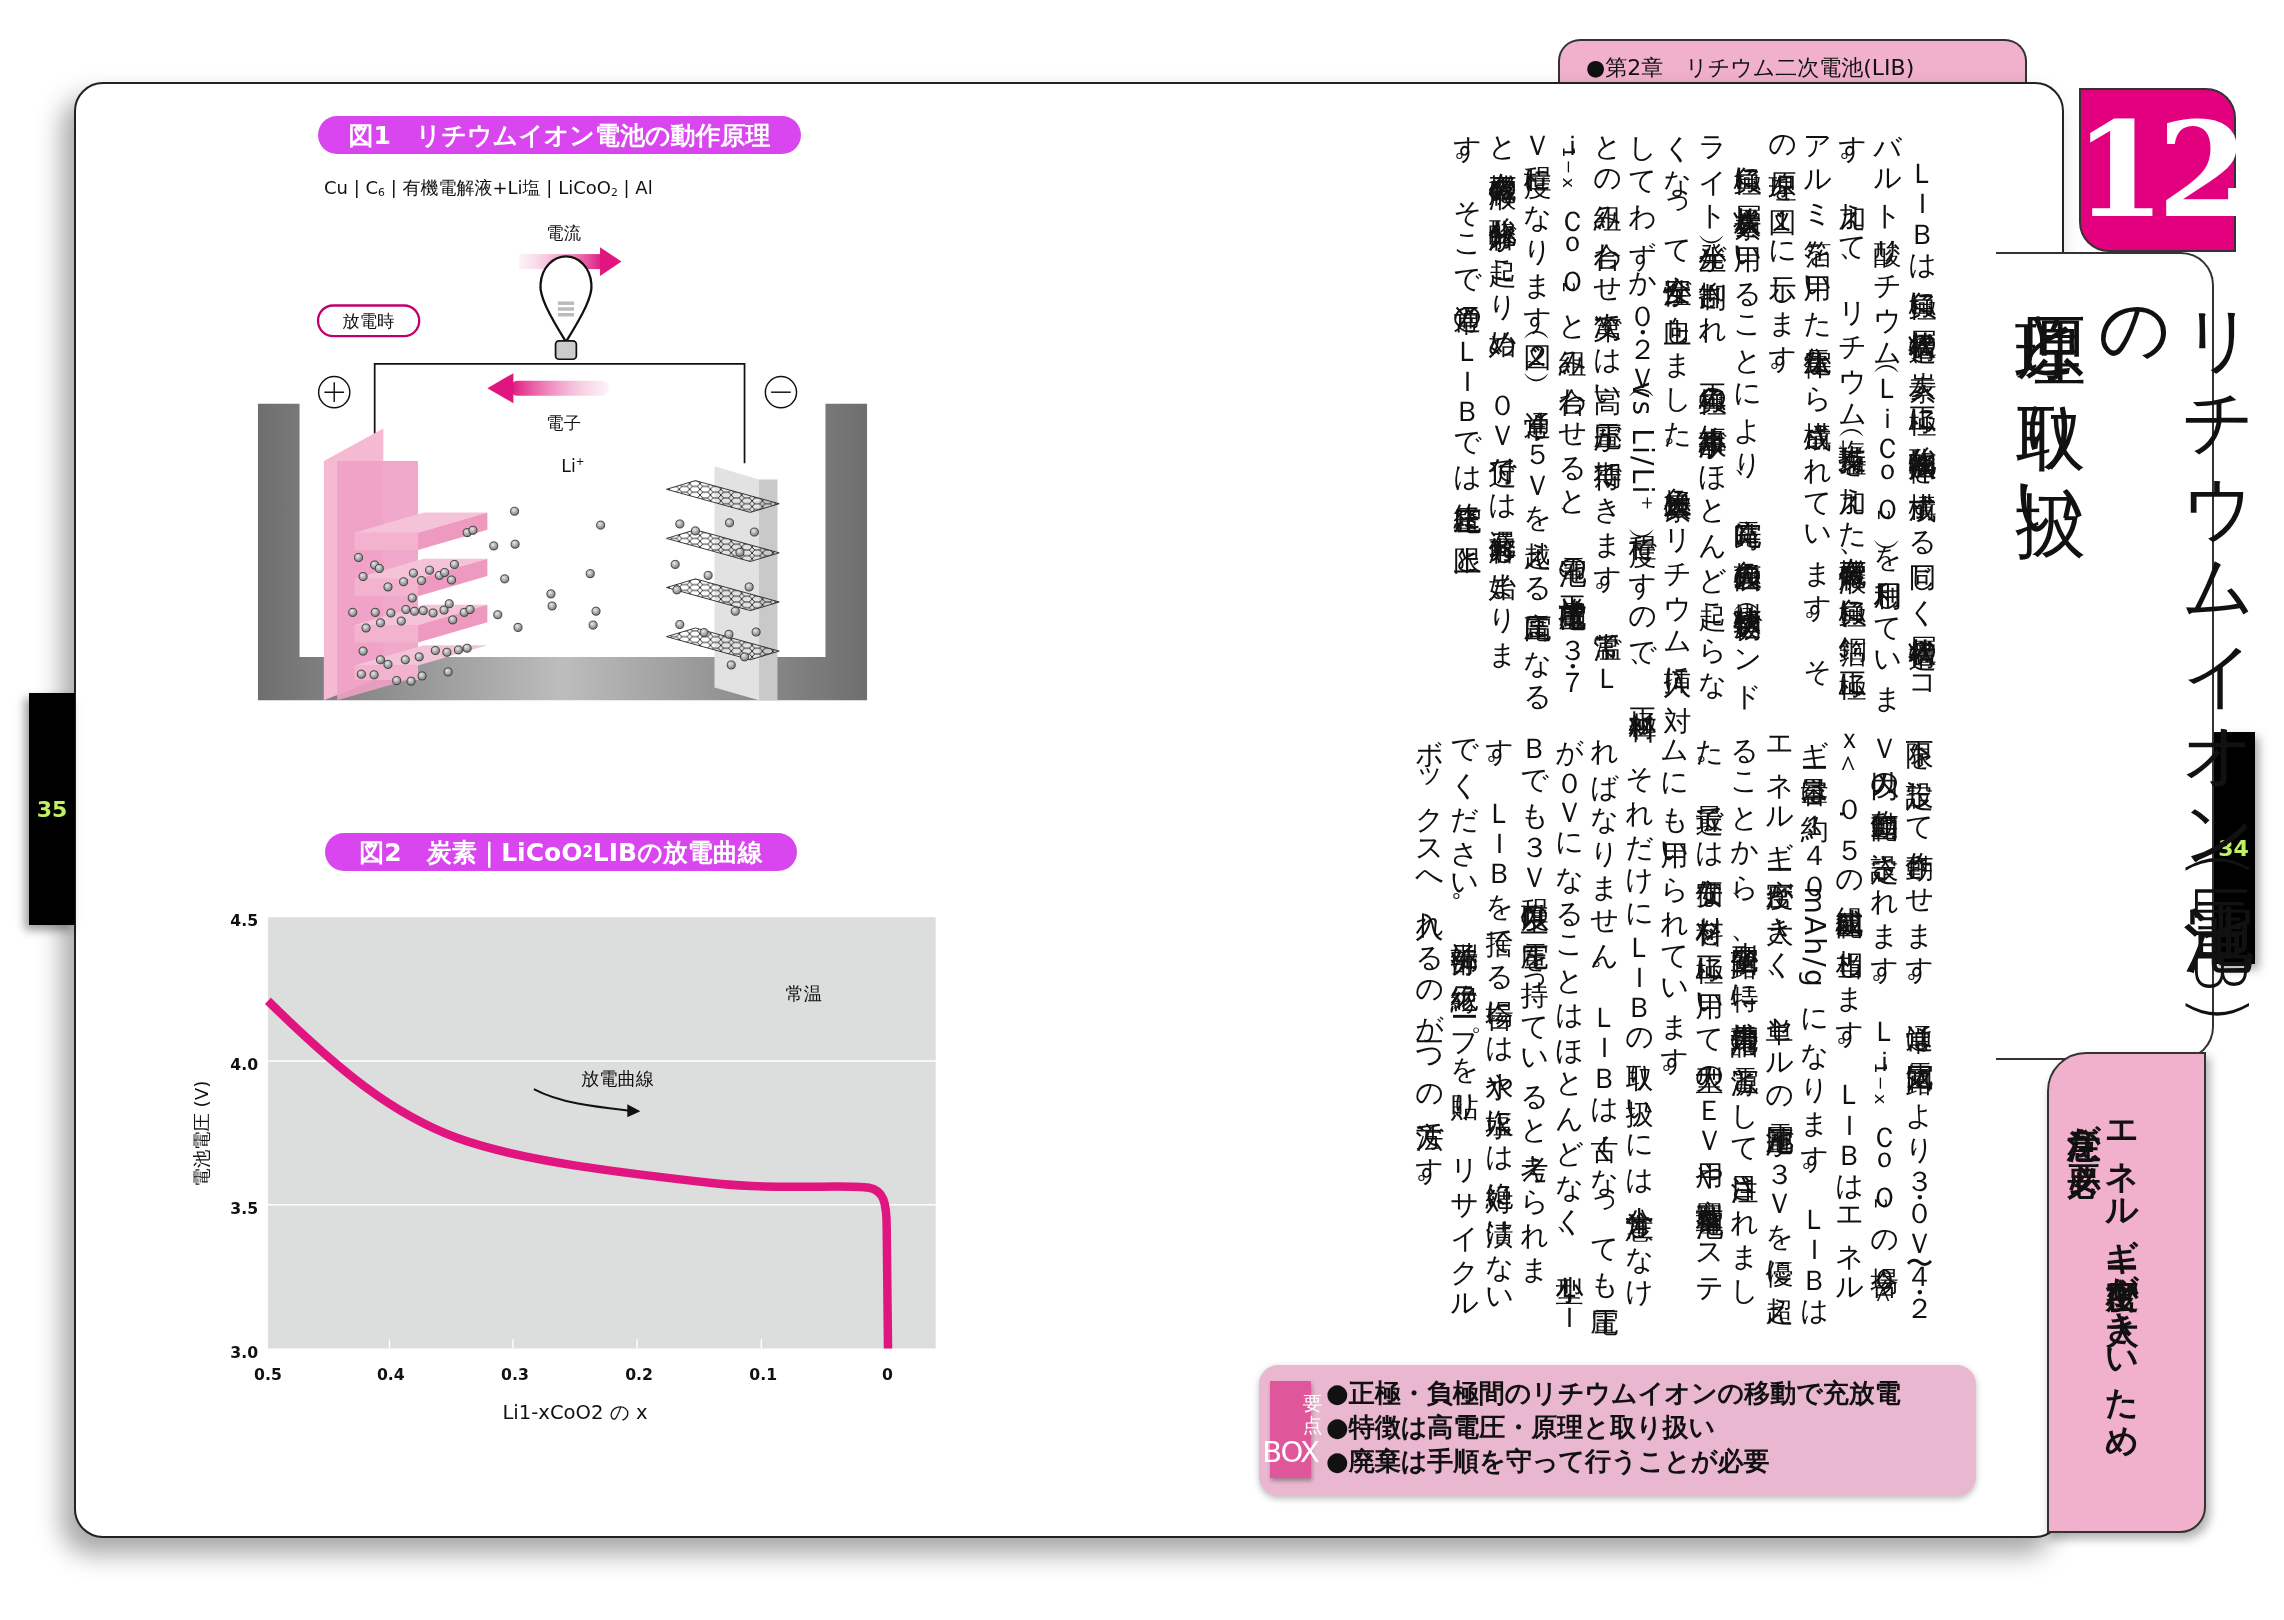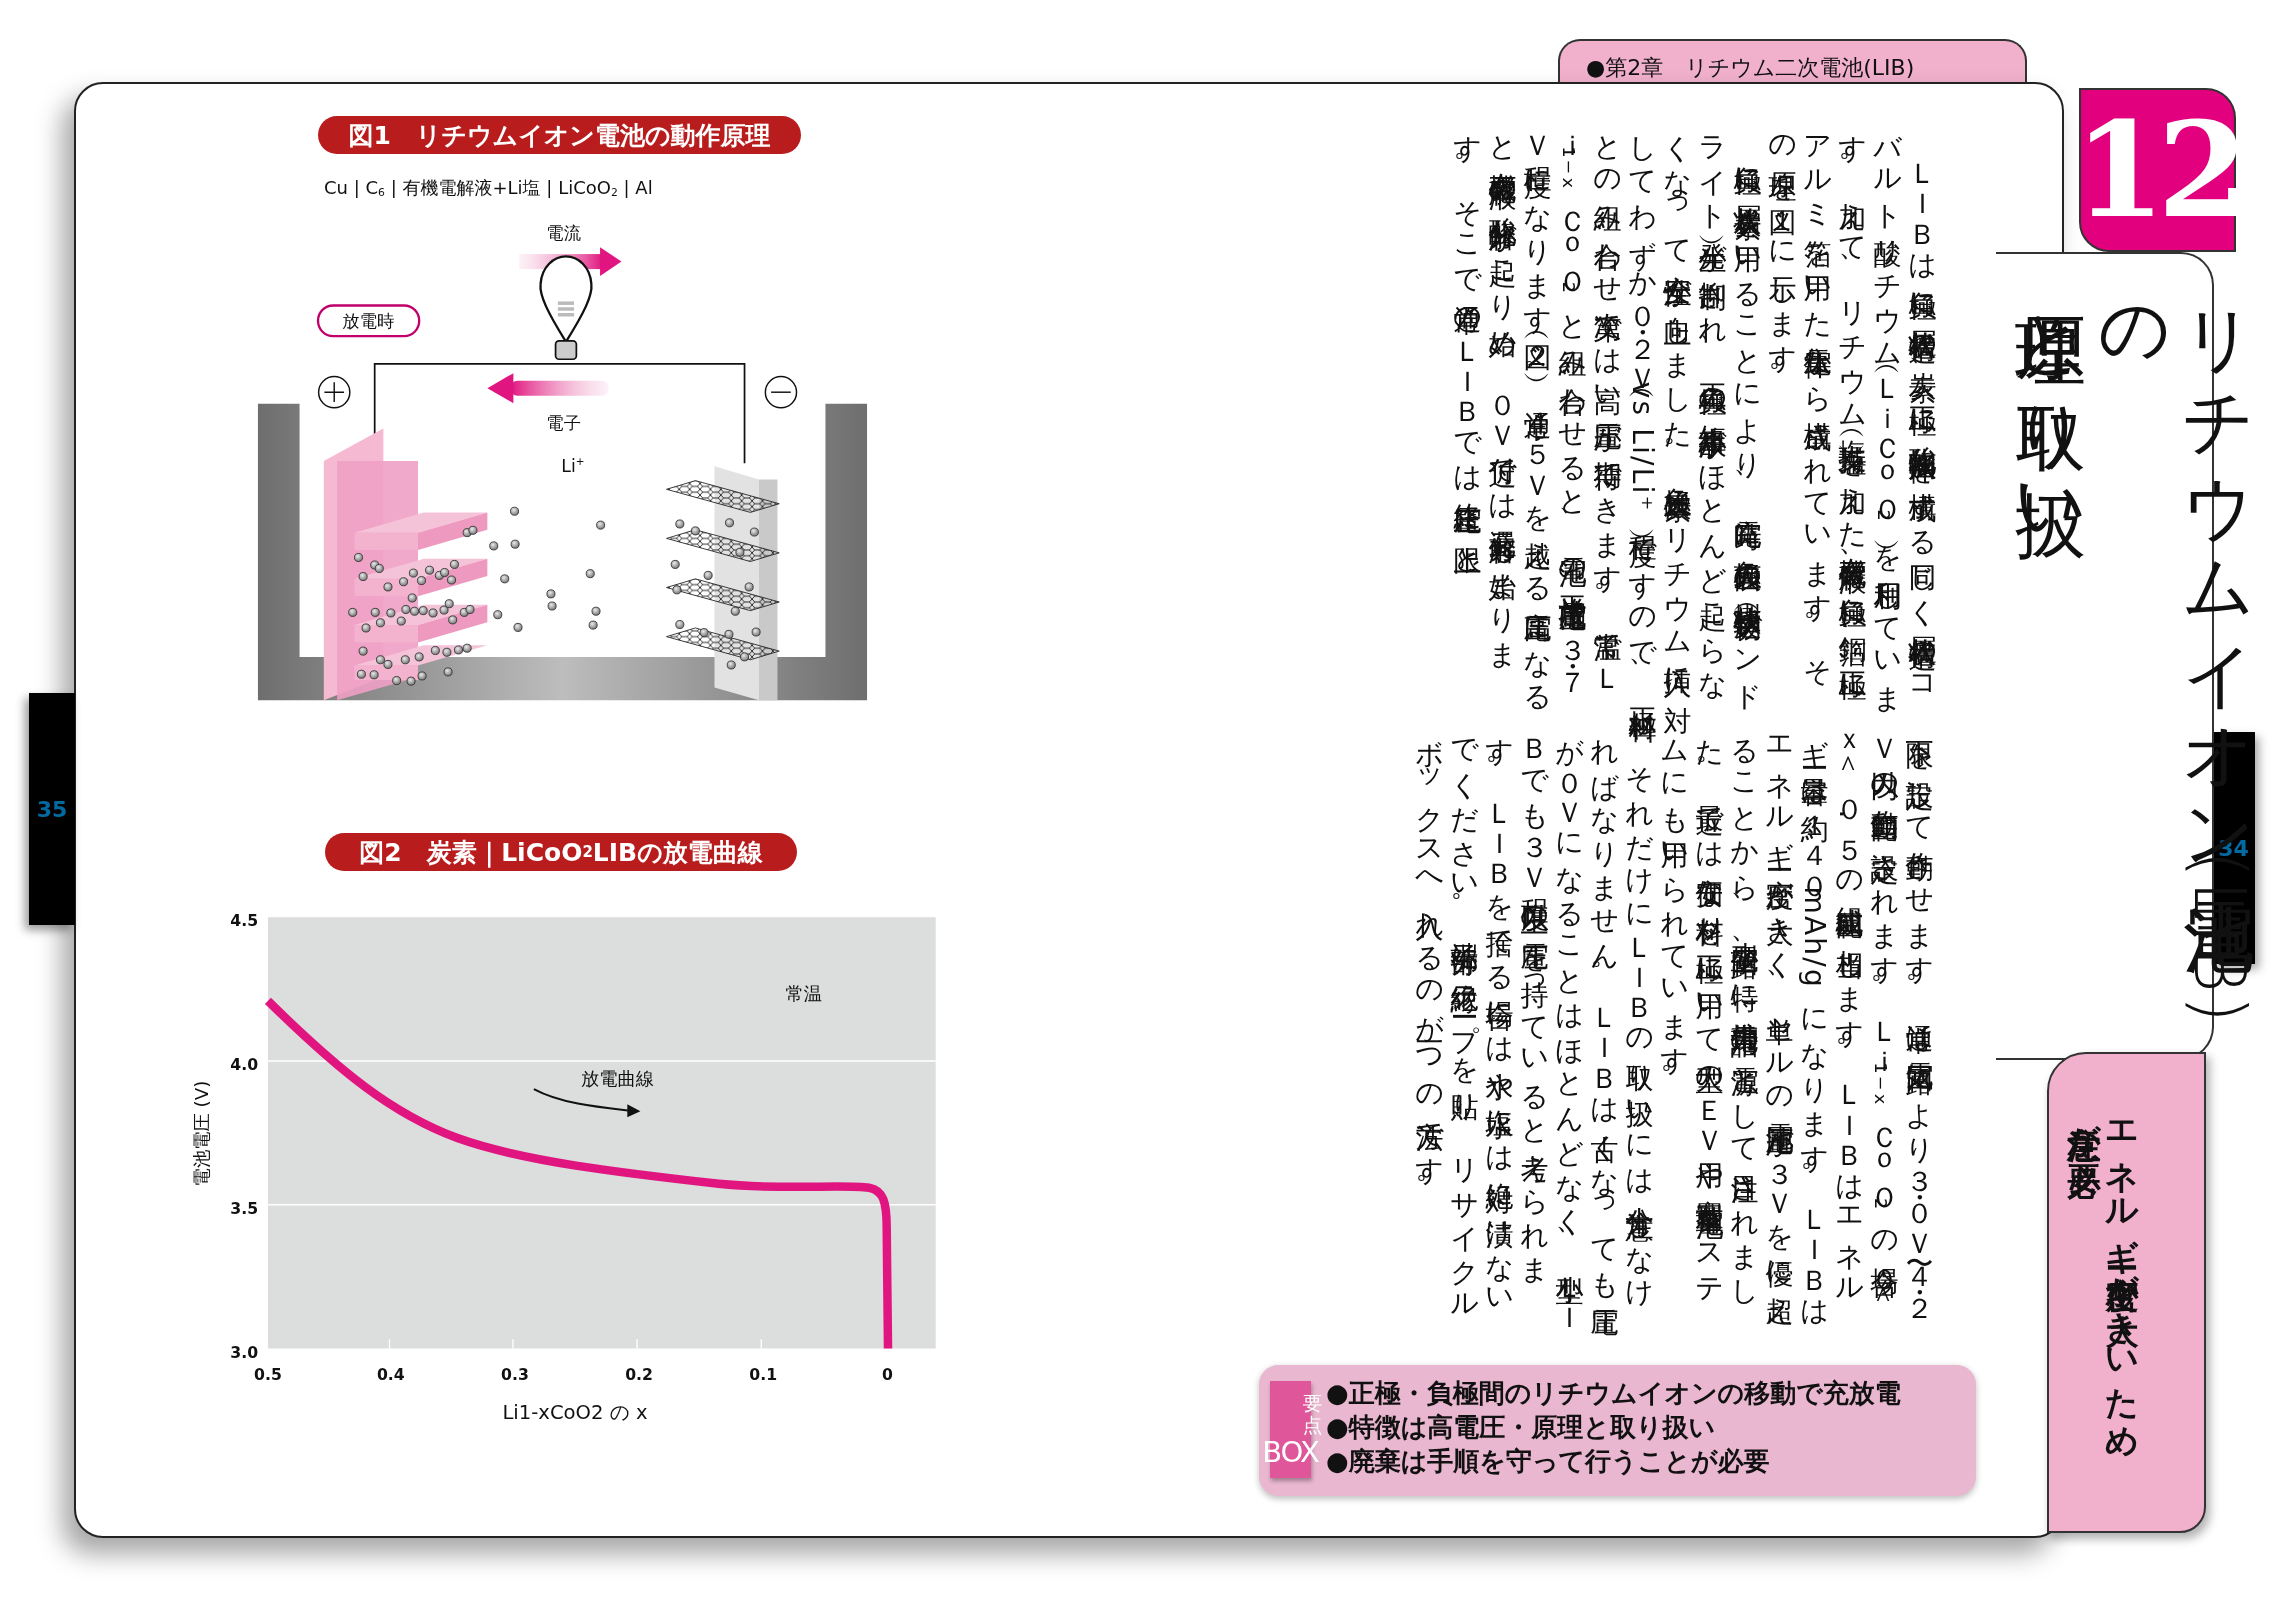--- a/index.html
+++ b/index.html
@@ -4,21 +4,21 @@
 <style>
   html, body { margin:0; padding:0; background:#ffffff; }
   body { width:2284px; height:1620px; position:relative; overflow:hidden;
          font-family:"DejaVu Sans","Liberation Sans",sans-serif; color:#111; }
   .abs { position:absolute; }
 
   
   .page { left:74px; top:82px; width:1986px; height:1452px; background:#fff;
           border:2px solid #222; border-radius:29px;
           box-shadow: -11.8px 15.7px 26px rgba(0,0,0,0.35); }
-  .thumb { background:#000; color:#0369a1; font-weight:bold; font-size:22px;
+  .thumb { background:#000; color:#bef264; font-weight:bold; font-size:22px;
            display:flex; align-items:center; justify-content:center; }
   .thumb-left { left:29px; top:693px; width:46px; height:232px; box-shadow:-3.9px 5.2px 9.1px rgba(0,0,0,.4); }
   .thumb-right { left:2212px; top:732px; width:43px; height:232px; box-shadow:3.9px 5.2px 9.1px rgba(0,0,0,.35); }
 
   
   .chapter-tab { left:1558px; top:39px; width:469px; height:59px; background:#f1b0cc;
                  border:2px solid #333; border-bottom:none; border-radius:22px 22px 0 0;
                  font-size:22px; padding:12px 0 0 26px; box-sizing:border-box; }
 
   
@@ -48,21 +48,21 @@
              border-radius:19.6px; box-shadow:0 2.6px 6.5px rgba(0,0,0,.25); }
   .summary-badge { left:1270px; top:1381px; width:41px; height:97px; background:#e0569a;
                    color:#fff; box-shadow:1.3px 2.6px 3.9px rgba(0,0,0,.3);
                    display:flex; flex-direction:column; align-items:center; justify-content:center; }
   .summary-badge .l1 { font-size:19.6px; line-height:22px;padding-left:44px; }
   .summary-badge .l2 { font-size:29px; line-height:30px; letter-spacing:-1.3px; }
   .summary-list { left:1326px; top:1376px; font-size:26px; line-height:34px; font-weight:bold; }
   .summary-list div { white-space:nowrap; }
 
   
-  .fig-title { background:#b91c1c; color:#fff; border-radius:19.6px; font-size:25px; font-weight:bold;
+  .fig-title { background:#d946ef; color:#fff; border-radius:19.6px; font-size:25px; font-weight:bold;
                display:flex; align-items:center; justify-content:center; white-space:nowrap; }
   .fig1-title { left:318px; top:116px; width:483px; height:38px; }
   .fig2-title { left:325px; top:833px; width:472px; height:38px; }
   .cell-formula { left:324px; top:176px; font-size:18px; white-space:nowrap;text-align:right; }
   sub.s { font-size:0.6em; vertical-align:-0.2em; }
 
   
   .diagram { left:216px; top:274px; width:693px; height:497px; }
   .chart { left:183px; top:908px; width:771px; height:536px; }
 </style>

